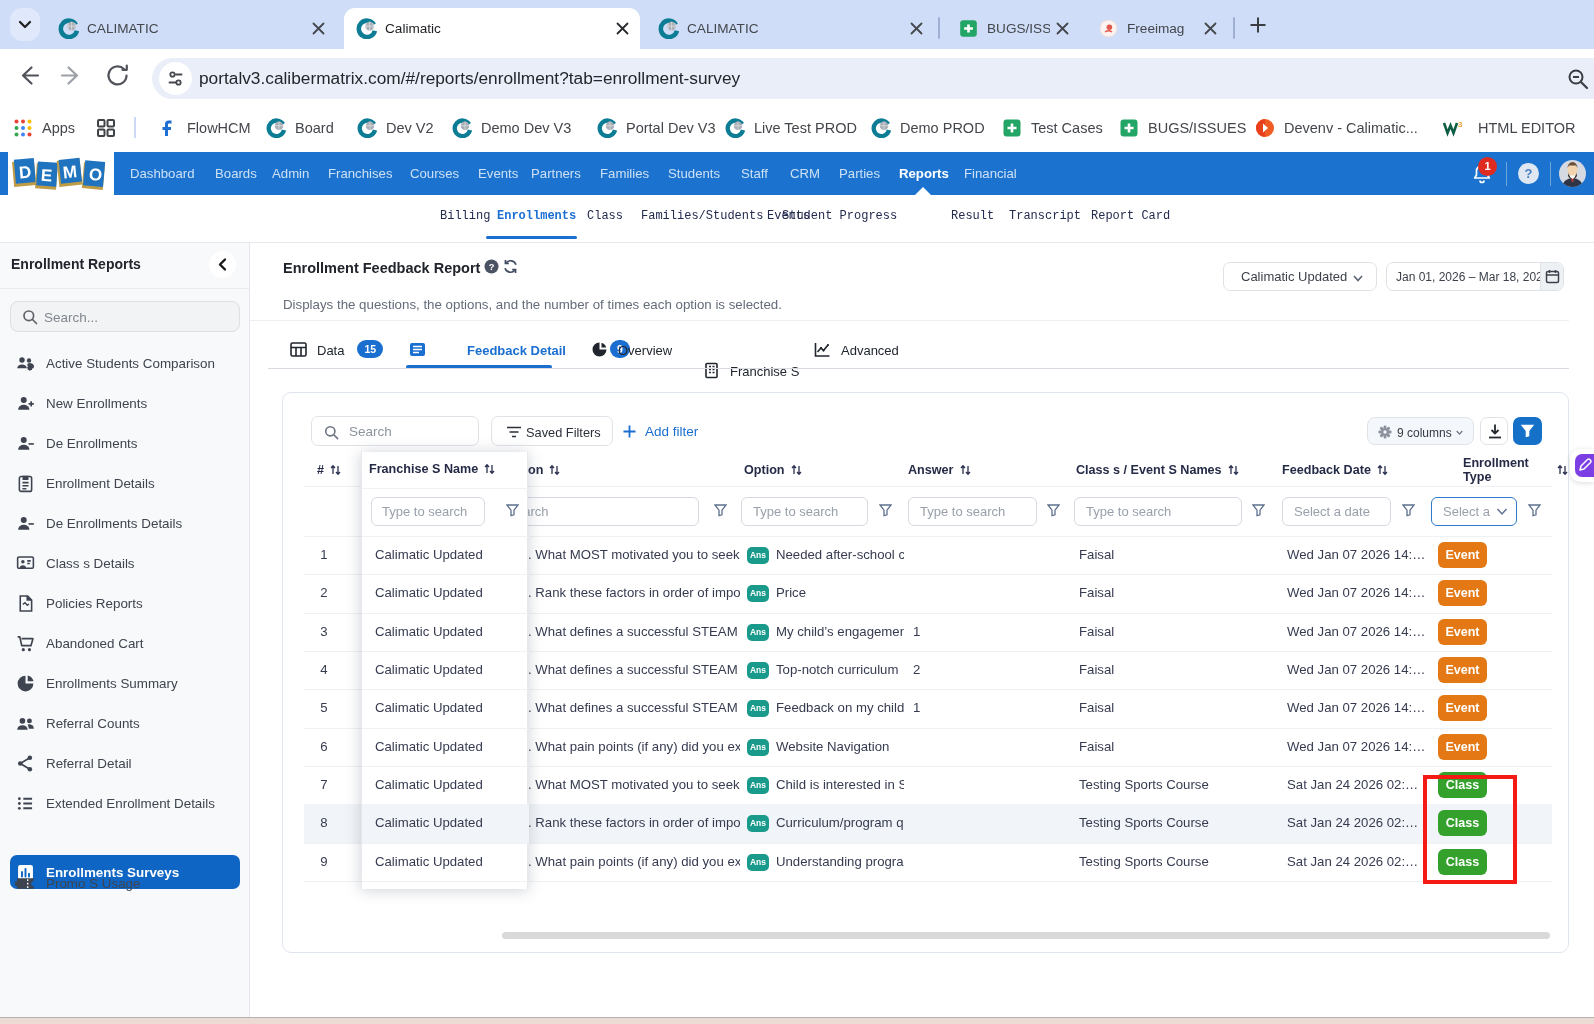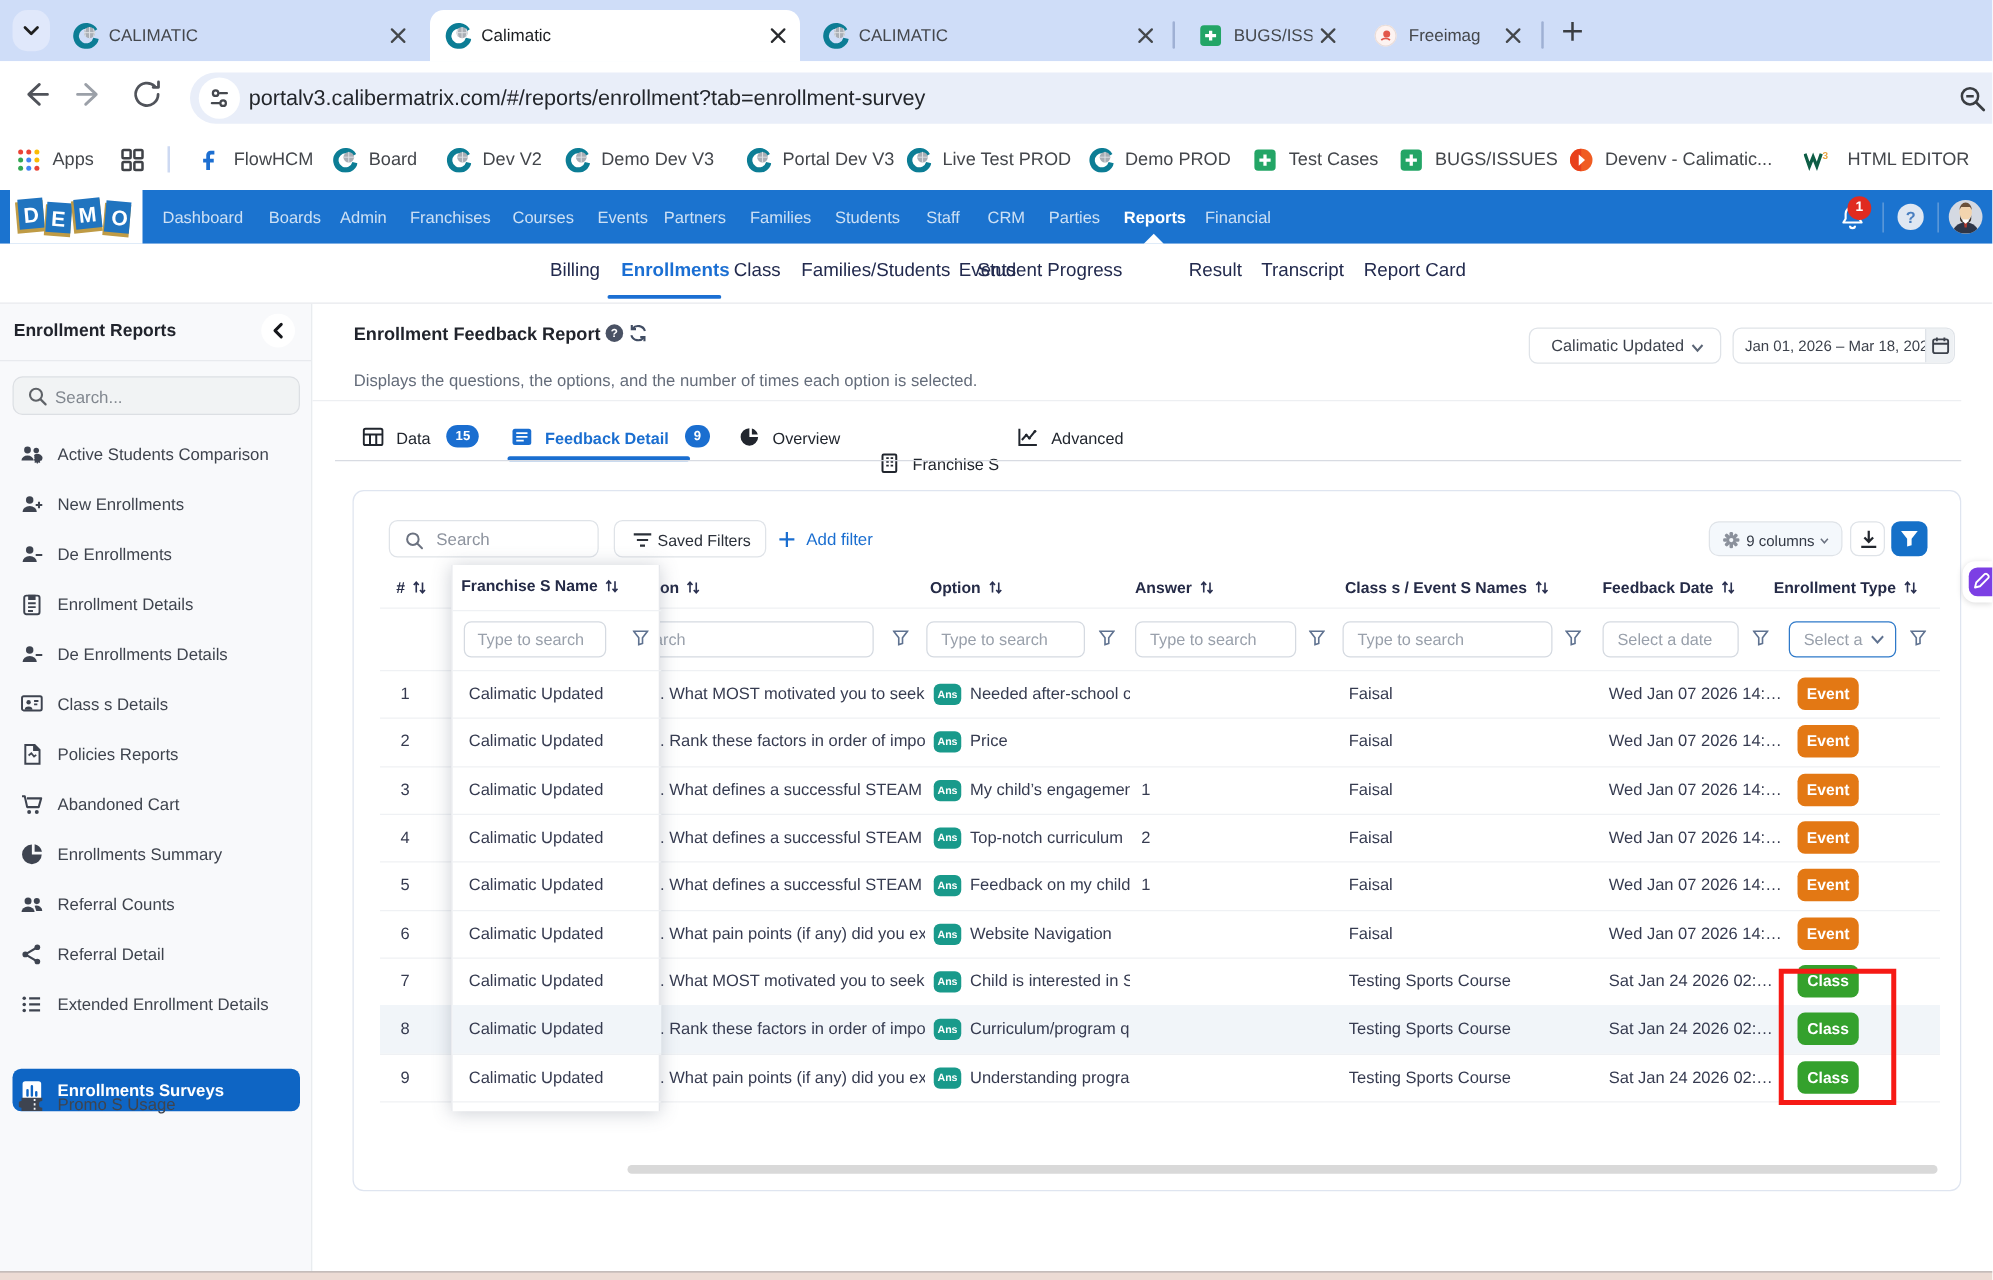--- a/index.html
+++ b/index.html
@@ -34,21 +34,21 @@
 
 #appbar { position:absolute; left:0; top:152px; width:1594px; height:43px; background:#1b73cf; }
 #demologo { position:absolute; left:8px; top:0; width:106px; height:43px; background:#fff; overflow:hidden; }
 .navitem { position:absolute; top:0; height:43px; line-height:44px; color:#cde0f4; font-size:13.2px; }
 .navitem.on { color:#fff; font-weight:bold; }
 #nav-notch { position:absolute; left:915px; top:35px; width:0; height:0; border-left:8px solid transparent; border-right:8px solid transparent; border-bottom:8px solid #fff; }
 .topsep { position:absolute; top:10px; width:1px; height:24px; background:#6ea3dc; }
 
 
 #subnav { position:absolute; left:0; top:195px; width:1594px; height:45px; background:#fff; }
-.sub { position:absolute; top:0; height:45px; line-height:43px; font-size:15px; color:#222a4e; }
+.sub { position:absolute; top:0; height:45px; line-height:43px; font-size:12px; color:#222a4e;font-family:Liberation Mono, monospace; }
 .sub.on { color:#1b6fd3; font-weight:bold; }
 #sub-under { position:absolute; left:486px; top:41px; width:91px; height:3px; background:#1b6fd3; border-radius:2px; }
 
 
 #sidebar { position:absolute; left:0; top:243px; width:250px; height:774px; background:#f8f9fb; border-right:1px solid #e4e7ec; }
 #sb-title { position:absolute; left:11px; top:13px; font-size:14px; font-weight:bold; color:#21242c; }
 #sb-col { position:absolute; right:13px; top:8px; width:27px; height:27px; background:#fff; border-radius:50%; }
 #sb-div { position:absolute; left:0; top:45px; width:249px; height:1px; background:#e8eaee; }
 #sb-search { position:absolute; left:10px; top:58px; width:230px; height:31px; background:#f1f3f4; border:1px solid #dcdfe3; border-radius:8px; }
 #sb-search span { position:absolute; left:33px; top:8px; font-size:13.5px; color:#81878f; }
@@ -57,21 +57,21 @@
 .sbitem.on { background:#0e65c4; border-radius:7px; color:#fff; font-weight:bold; }
 
 
 #content { position:absolute; left:250px; top:240px; width:1344px; height:777px; background:#fff; }
 #ttl { position:absolute; left:33px; top:20px; font-size:14.5px; font-weight:bold; color:#21242c; }
 #subttl { position:absolute; left:33px; top:57px; font-size:13.3px; color:#646c7a; }
 #hdr-div { position:absolute; left:0px; top:80px; width:1319px; height:1px; background:#edeff2; }
 .rtab { position:absolute; top:92px; height:26px; display:flex; align-items:flex-end; font-size:13px; color:#21262e; }
 .rtab .ic { width:17px; height:17px; margin-right:10px; }
 .rtab .badge { margin-left:13px; background:#1a6ed0; color:#fff; font-size:10.5px; font-weight:bold; border-radius:9px; padding:3px 7px; }
-.rtab.on { color:#1a6ed0; font-weight:bold; }
+.rtab.on { color:#1a6ed0; font-weight:bold;gap:31px; }
 #rtab-under { position:absolute; left:156px; top:124.5px; width:146px; height:4px; background:#1a6ed0; border-radius:3px; }
 #tabs-div { position:absolute; left:18px; top:128px; width:1301px; height:1px; background:#d8dbe2; }
 .selbox { position:absolute; height:29px; background:#fff; border:1px solid #dfe3e8; border-radius:7px; font-size:13px; color:#3c414b; }
 
 
 #card { position:absolute; left:32px; top:152px; width:1287px; height:561px; background:#fff; border:1px solid #dfe5f0; border-radius:9px; }
 .cbtn { position:absolute; background:#fff; border:1px solid #dfe3e8; border-radius:7px; }
 #c-search { left:28px; top:23px; width:168px; height:30px; }
 #c-search span { position:absolute; left:37px; top:7px; font-size:13.5px; color:#8d939e; }
 #c-saved { left:208px; top:23px; width:122px; height:30px; font-size:12.8px; color:#2b3039; white-space:nowrap; overflow:hidden; }
@@ -671,21 +671,21 @@
           <path d="M8 2 v8 M6 8 L8 10.2 L10 8" fill="none" stroke="#2a3050" stroke-width="1.3"></path>
         </svg></div>
     <div class="th-abs" style="left:793px;">Class s / Event S Names<svg class="sort" viewBox="0 0 11 12">
           <path d="M3 10 V2 M1 4 L3 1.8 L5 4" fill="none" stroke="#2a3050" stroke-width="1.3"></path>
           <path d="M8 2 v8 M6 8 L8 10.2 L10 8" fill="none" stroke="#2a3050" stroke-width="1.3"></path>
         </svg></div>
     <div class="th-abs" style="left:999px;">Feedback Date<svg class="sort" viewBox="0 0 11 12">
           <path d="M3 10 V2 M1 4 L3 1.8 L5 4" fill="none" stroke="#2a3050" stroke-width="1.3"></path>
           <path d="M8 2 v8 M6 8 L8 10.2 L10 8" fill="none" stroke="#2a3050" stroke-width="1.3"></path>
         </svg></div>
-    <div class="th-abs" style="left:1104px;padding-left:32px;">Enrollment Type<svg class="sort" viewBox="0 0 11 12">
+    <div class="th-abs" style="left:1148px;padding-left:32px;">Enrollment Type<svg class="sort" viewBox="0 0 11 12">
           <path d="M3 10 V2 M1 4 L3 1.8 L5 4" fill="none" stroke="#2a3050" stroke-width="1.3"></path>
           <path d="M8 2 v8 M6 8 L8 10.2 L10 8" fill="none" stroke="#2a3050" stroke-width="1.3"></path>
         </svg></div>
 
     <div class="finp" style="left:200px;width:216px;">to search</div>
     <svg class="funnel" style="left:431px;" viewBox="0 0 13 13">
         <path d="M1 1 h11 L8 6.2 v4.6 l-3 0.9 V6.2 z" fill="none" stroke="#5f7290" stroke-width="1.3"></path>
       </svg>
     <div class="finp" style="left:458px;width:127px;">Type to search</div>
     <svg class="funnel" style="left:596px;" viewBox="0 0 13 13">

